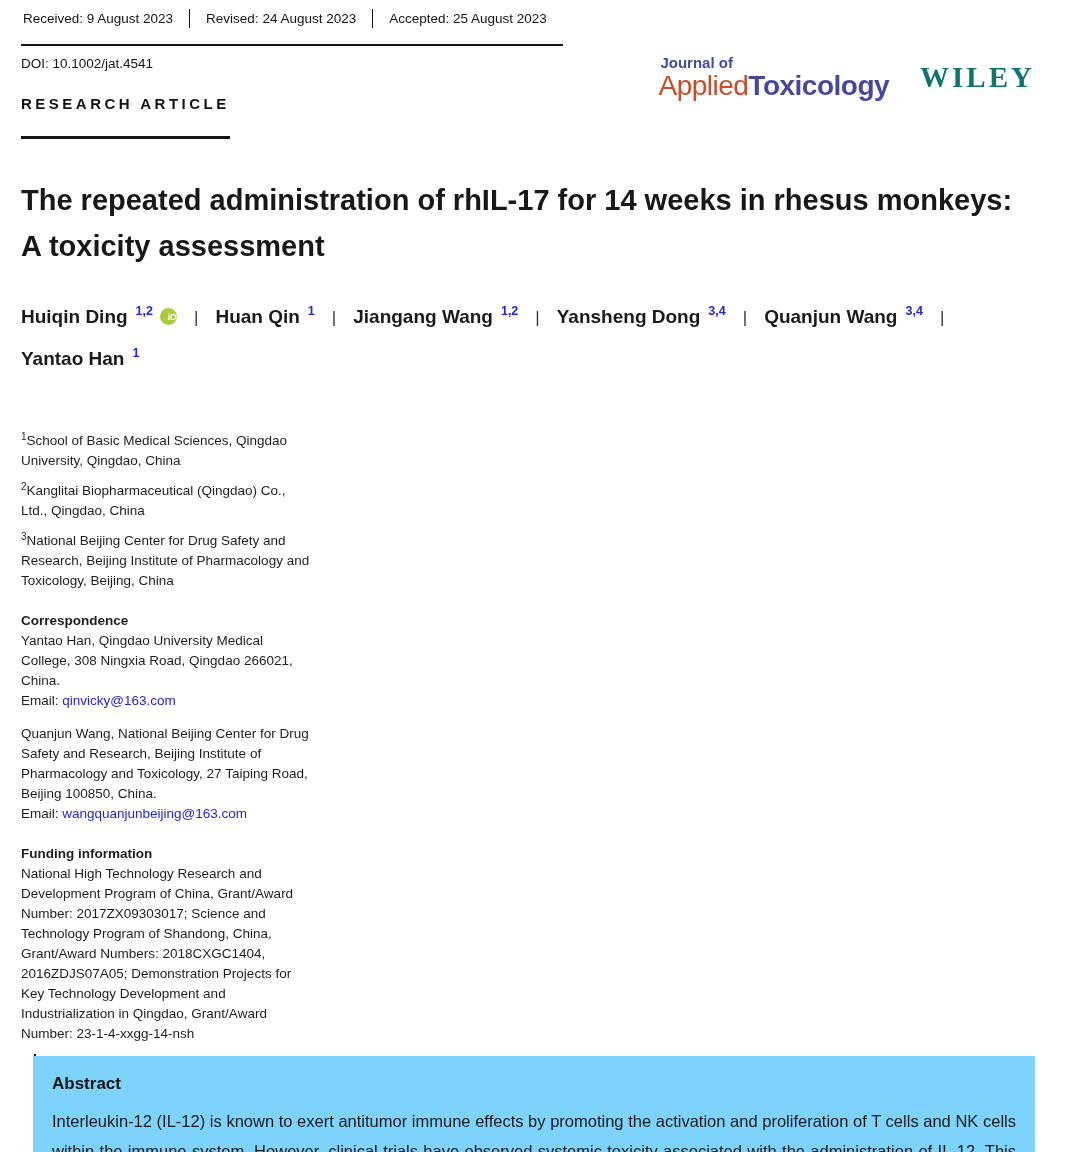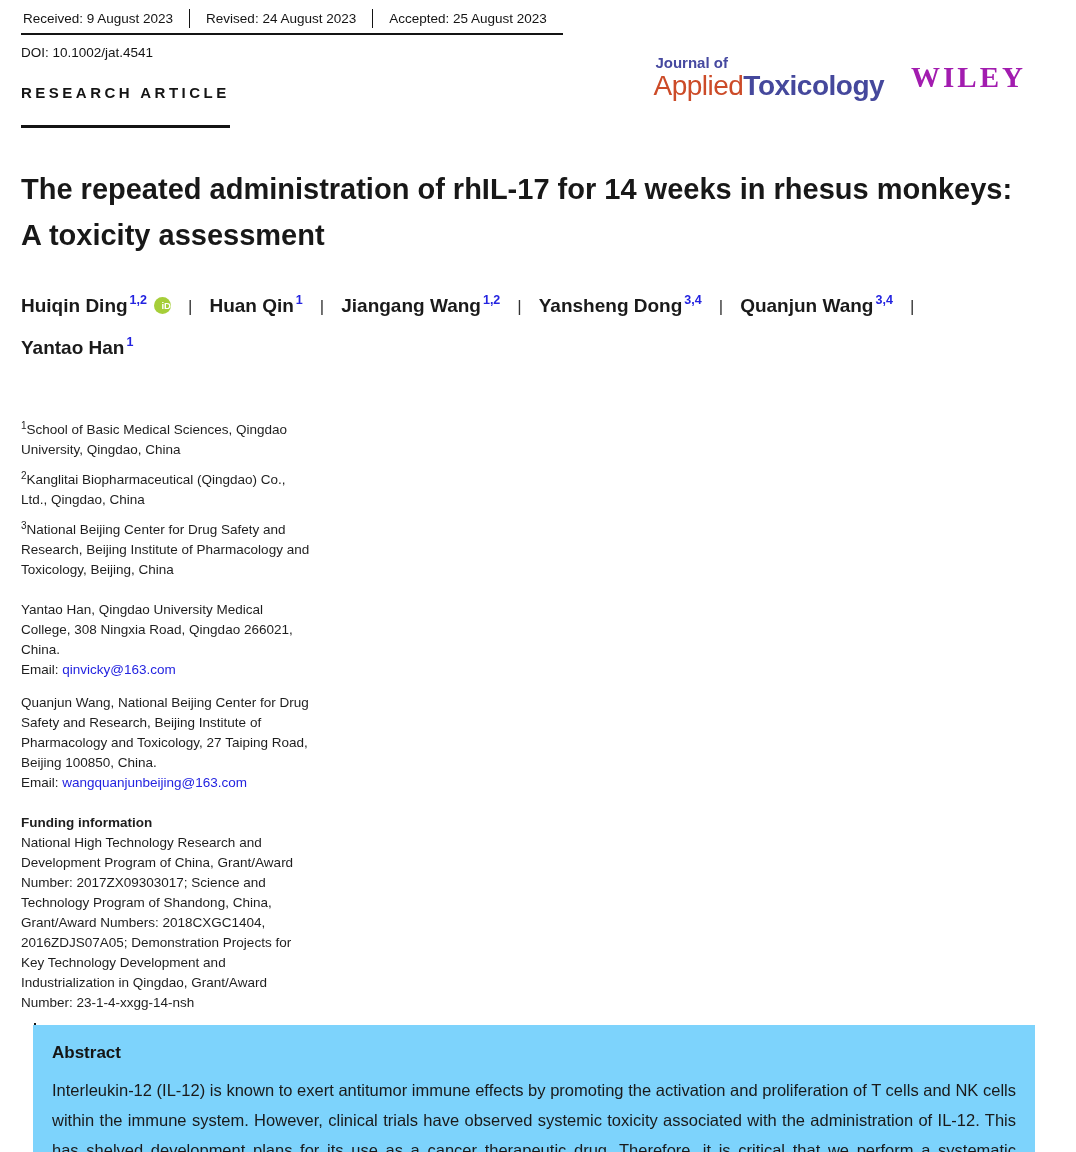--- a/index.html
+++ b/index.html
@@ -10,44 +10,44 @@
     color:#1a1a1a;
     position:relative;
     overflow:hidden;
   }
   .page { padding:9px 41px 0 21px; position:relative; }
 
   
   .meta-row {
     display:inline-flex;
     border-bottom:2px solid #141414;
-    padding-bottom:5px;
+    padding-bottom:16px;
     font-size:13.5px;
     color:#141414;
   }
   .meta-cell { padding:2px 16px; white-space:nowrap; }
   .meta-cell:first-child { padding-left:2px; }
   .meta-cell + .meta-cell { border-left:1.5px solid #141414; }
 
   .doi { margin-top:10px; font-size:13.5px; color:#141414; }
 
   
   .logo-block {
-    position:absolute; top:55px; right:50px;
-    display:flex; align-items:center; gap:10px;
+    position:absolute; top:55px; right:41px;
+    display:flex; align-items:center; gap:31px;
   }
   .jat { line-height:1; }
   .jat-top { color:#4649a0; font-size:15px; font-weight:bold; margin:0 0 2px 2px; }
   .jat-main { font-size:28px; letter-spacing:-0.5px; white-space:nowrap; }
   .jat-applied { color:#cc4b28; }
   .jat-tox { color:#45489c; font-weight:bold; }
   .wiley {
     font-family:"Liberation Serif", serif;
     font-size:29px; font-weight:bold;
-    letter-spacing:3px; color:#a21caf;margin-left:17px;
+    letter-spacing:3px; color:#0f766e;
   }
 
   
   .research-article {
     display:inline-block;
     margin-top:24px;
     font-size:15px; font-weight:bold; letter-spacing:3.5px;
     color:#141414;
     border-bottom:3px solid #141414;
     padding-bottom:24px;
@@ -65,21 +65,21 @@
   
   .authors {
     margin-top:28px;
     font-size:19px; font-weight:bold;
     line-height:40px;
     max-width:1014px;
   }
   .author { display:inline-block; white-space:nowrap; }
   .author-sup {
     color:#2323e0; font-size:12.5px; font-weight:bold;
-    position:relative; top:-8px; margin-left:2px;
+    position:relative; top:-8px; margin-left:8px;
   }
   .author-sep { font-weight:400; color:#333; margin:0 17px; font-size:17px; display:inline-block; }
   .orcid {
     display:inline-block; width:17px; height:17px; border-radius:50%;
     background:#a6ce39; color:#ffffff;
     font-size:9.5px; font-weight:bold; text-align:right; line-height:17px;
     margin-left:7px; position:relative; top:-3px;
   }
 
   
@@ -147,20 +147,21 @@
   <div class="columns">
 
     <div class="col-left">
       <div id="affiliations">
           <p class="aff"><sup>1</sup>School of Basic Medical Sciences, Qingdao University, Qingdao, China</p>
           <p class="aff"><sup>2</sup>Kanglitai Biopharmaceutical (Qingdao) Co., Ltd., Qingdao, China</p>
           <p class="aff"><sup>3</sup>National Beijing Center for Drug Safety and Research, Beijing Institute of Pharmacology and Toxicology, Beijing, China</p>
         </div>
 
       <div class="side-section">
+        <p class="side-heading">Correspondence</p>
         <div id="correspondence-entries">
             <p class="corr-entry">Yantao Han, Qingdao University Medical College, 308 Ningxia Road, Qingdao 266021, China.<br>Email: <a class="email-link" href="#">qinvicky@163.com</a></p>
             <p class="corr-entry">Quanjun Wang, National Beijing Center for Drug Safety and Research, Beijing Institute of Pharmacology and Toxicology, 27 Taiping Road, Beijing 100850, China.<br>Email: <a class="email-link" href="#">wangquanjunbeijing@163.com</a></p>
           </div>
       </div>
 
       <div class="side-section">
         <p class="side-heading">Funding information</p>
         <p>National High Technology Research and Development Program of China, Grant/Award Number: 2017ZX09303017; Science and Technology Program of Shandong, China, Grant/Award Numbers: 2018CXGC1404, 2016ZDJS07A05; Demonstration Projects for Key Technology Development and Industrialization in Qingdao, Grant/Award Number: 23-1-4-xxgg-14-nsh</p>
       </div>

